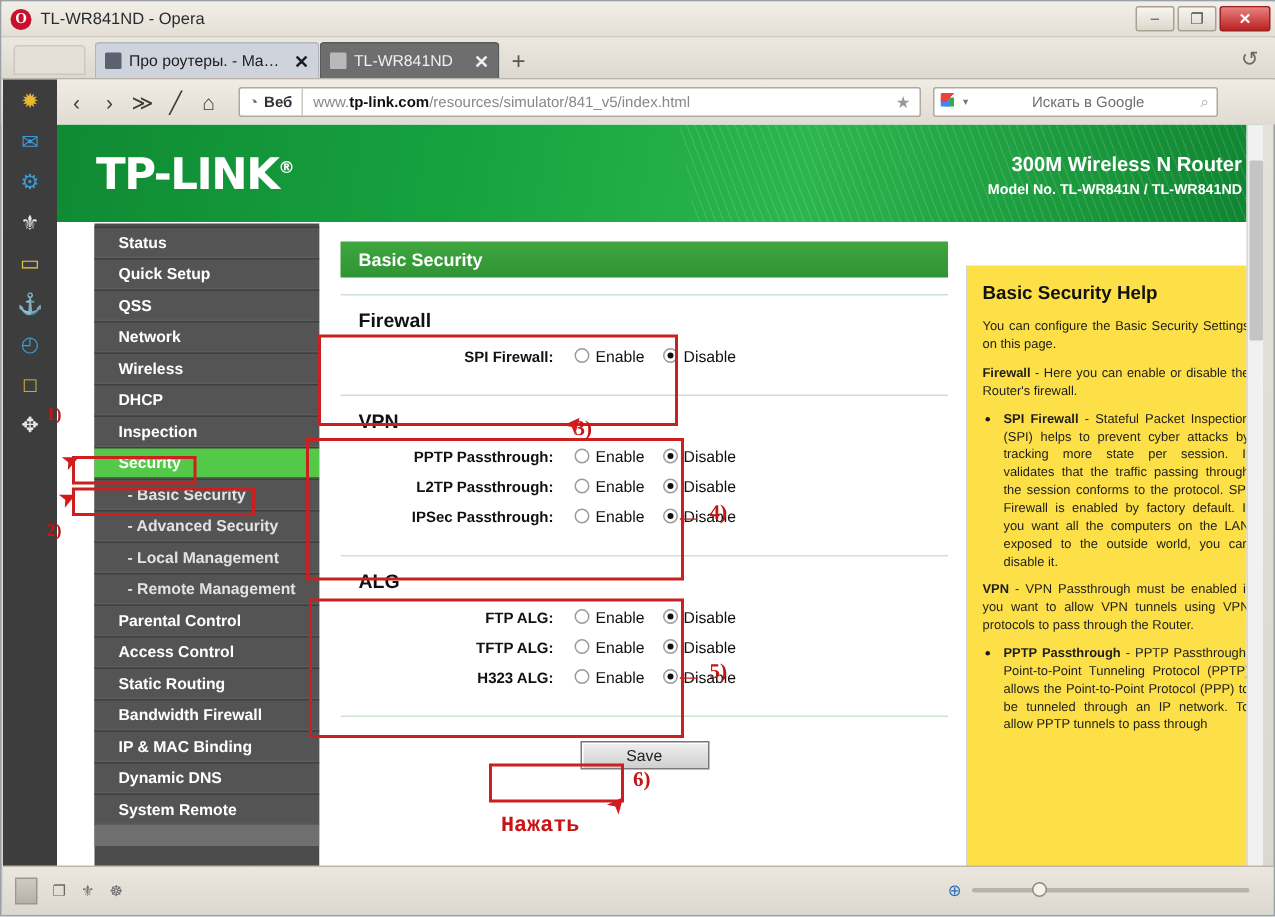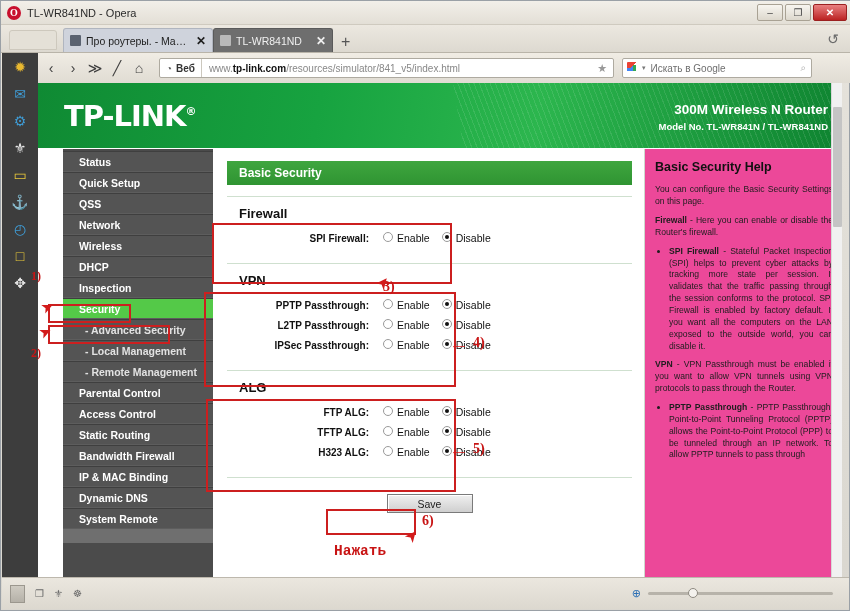--- a/index.html
+++ b/index.html
@@ -96,21 +96,21 @@
   }
   #g-icon {
     width:12px; height:12px; margin:0 3px 0 4px; flex:none;
     background:
       linear-gradient(135deg,#ea4335 50%, transparent 50%) 0 0/100% 50% no-repeat,
       linear-gradient(#4285f4,#4285f4) 0 50%/50% 50% no-repeat,
       linear-gradient(#34a853,#34a853) 50% 50%/50% 50% no-repeat;
     border-radius:1px;
   }
   #g-caret { font-size:7px; color:#777; margin-right:5px; }
-  #search-ph { flex:1; }
+  #search-ph { flex:1;text-align:center; }
   #search-mag { padding-right:5px; color:#a9a9a9; font-size:10px; }
   
   #sidepanel {
     position:absolute; left:1px; top:52px; width:36px; height:525px;
     background:#3d3d3d;
     display:flex; flex-direction:column; align-items:center; padding-top:4px; gap:7px;
   }
   .panel-ico { width:20px; height:20px; display:flex; align-items:center; justify-content:center; font-size:14px; }
   
   #viewport {
@@ -142,23 +142,23 @@
     height:21px; display:flex; align-items:center; padding-left:16px;
     font-size:10.5px; font-weight:bold; color:#ffffff;
     border-bottom:1px solid #5d5d5d; border-top:1px solid #3f3f3f;
     background:#545454;
   }
   .menu-item.sub { color:#e2e2e2; padding-left:22px; }
   .menu-item.active { background:#54c948; color:#ffffff; }
   #menu-tail { height:14px; background:#6f6f6f; }
   #content { flex:1; background:#fff; padding:12px 12px 0 14px; position:relative; }
   #helpcol {
-    width:198px; flex:none; background:#ec4899; border-left:1px solid #cfd8ce;
+    width:198px; flex:none; background:#fde047; border-left:1px solid #cfd8ce;
     padding:10px 9px 0 10px; font-size:8.6px; line-height:1.38; color:#1d1d1d;
-    text-align:justify; overflow:hidden;
+    text-align:justify; overflow:hidden;margin-top:28px;
   }
   #helpcol h3 { font-size:12.5px; margin-bottom:8px; color:#111; }
   #helpcol p { margin-bottom:7px; }
   #helpcol ul { margin:0 0 7px 14px; }
   #helpcol li { margin-bottom:6px; }
   
   #sec-title {
     background:linear-gradient(#3fa63f,#2f9432); color:#fff; font-size:12px;
     font-weight:bold; padding:5px 0 5px 12px; width:100%;
   }
@@ -289,20 +289,21 @@
 
       <div id="menu">
         <div class="menu-item">Status</div>
         <div class="menu-item">Quick Setup</div>
         <div class="menu-item">QSS</div>
         <div class="menu-item">Network</div>
         <div class="menu-item">Wireless</div>
         <div class="menu-item">DHCP</div>
         <div class="menu-item">Inspection</div>
         <div class="menu-item active">Security</div>
+        <div class="menu-item sub">- Basic Security</div>
         <div class="menu-item sub">- Advanced Security</div>
         <div class="menu-item sub">- Local Management</div>
         <div class="menu-item sub">- Remote Management</div>
         <div class="menu-item">Parental Control</div>
         <div class="menu-item">Access Control</div>
         <div class="menu-item">Static Routing</div>
         <div class="menu-item">Bandwidth Firewall</div>
         <div class="menu-item">IP &amp; MAC Binding</div>
         <div class="menu-item">Dynamic DNS</div>
         <div class="menu-item">System Remote</div>

